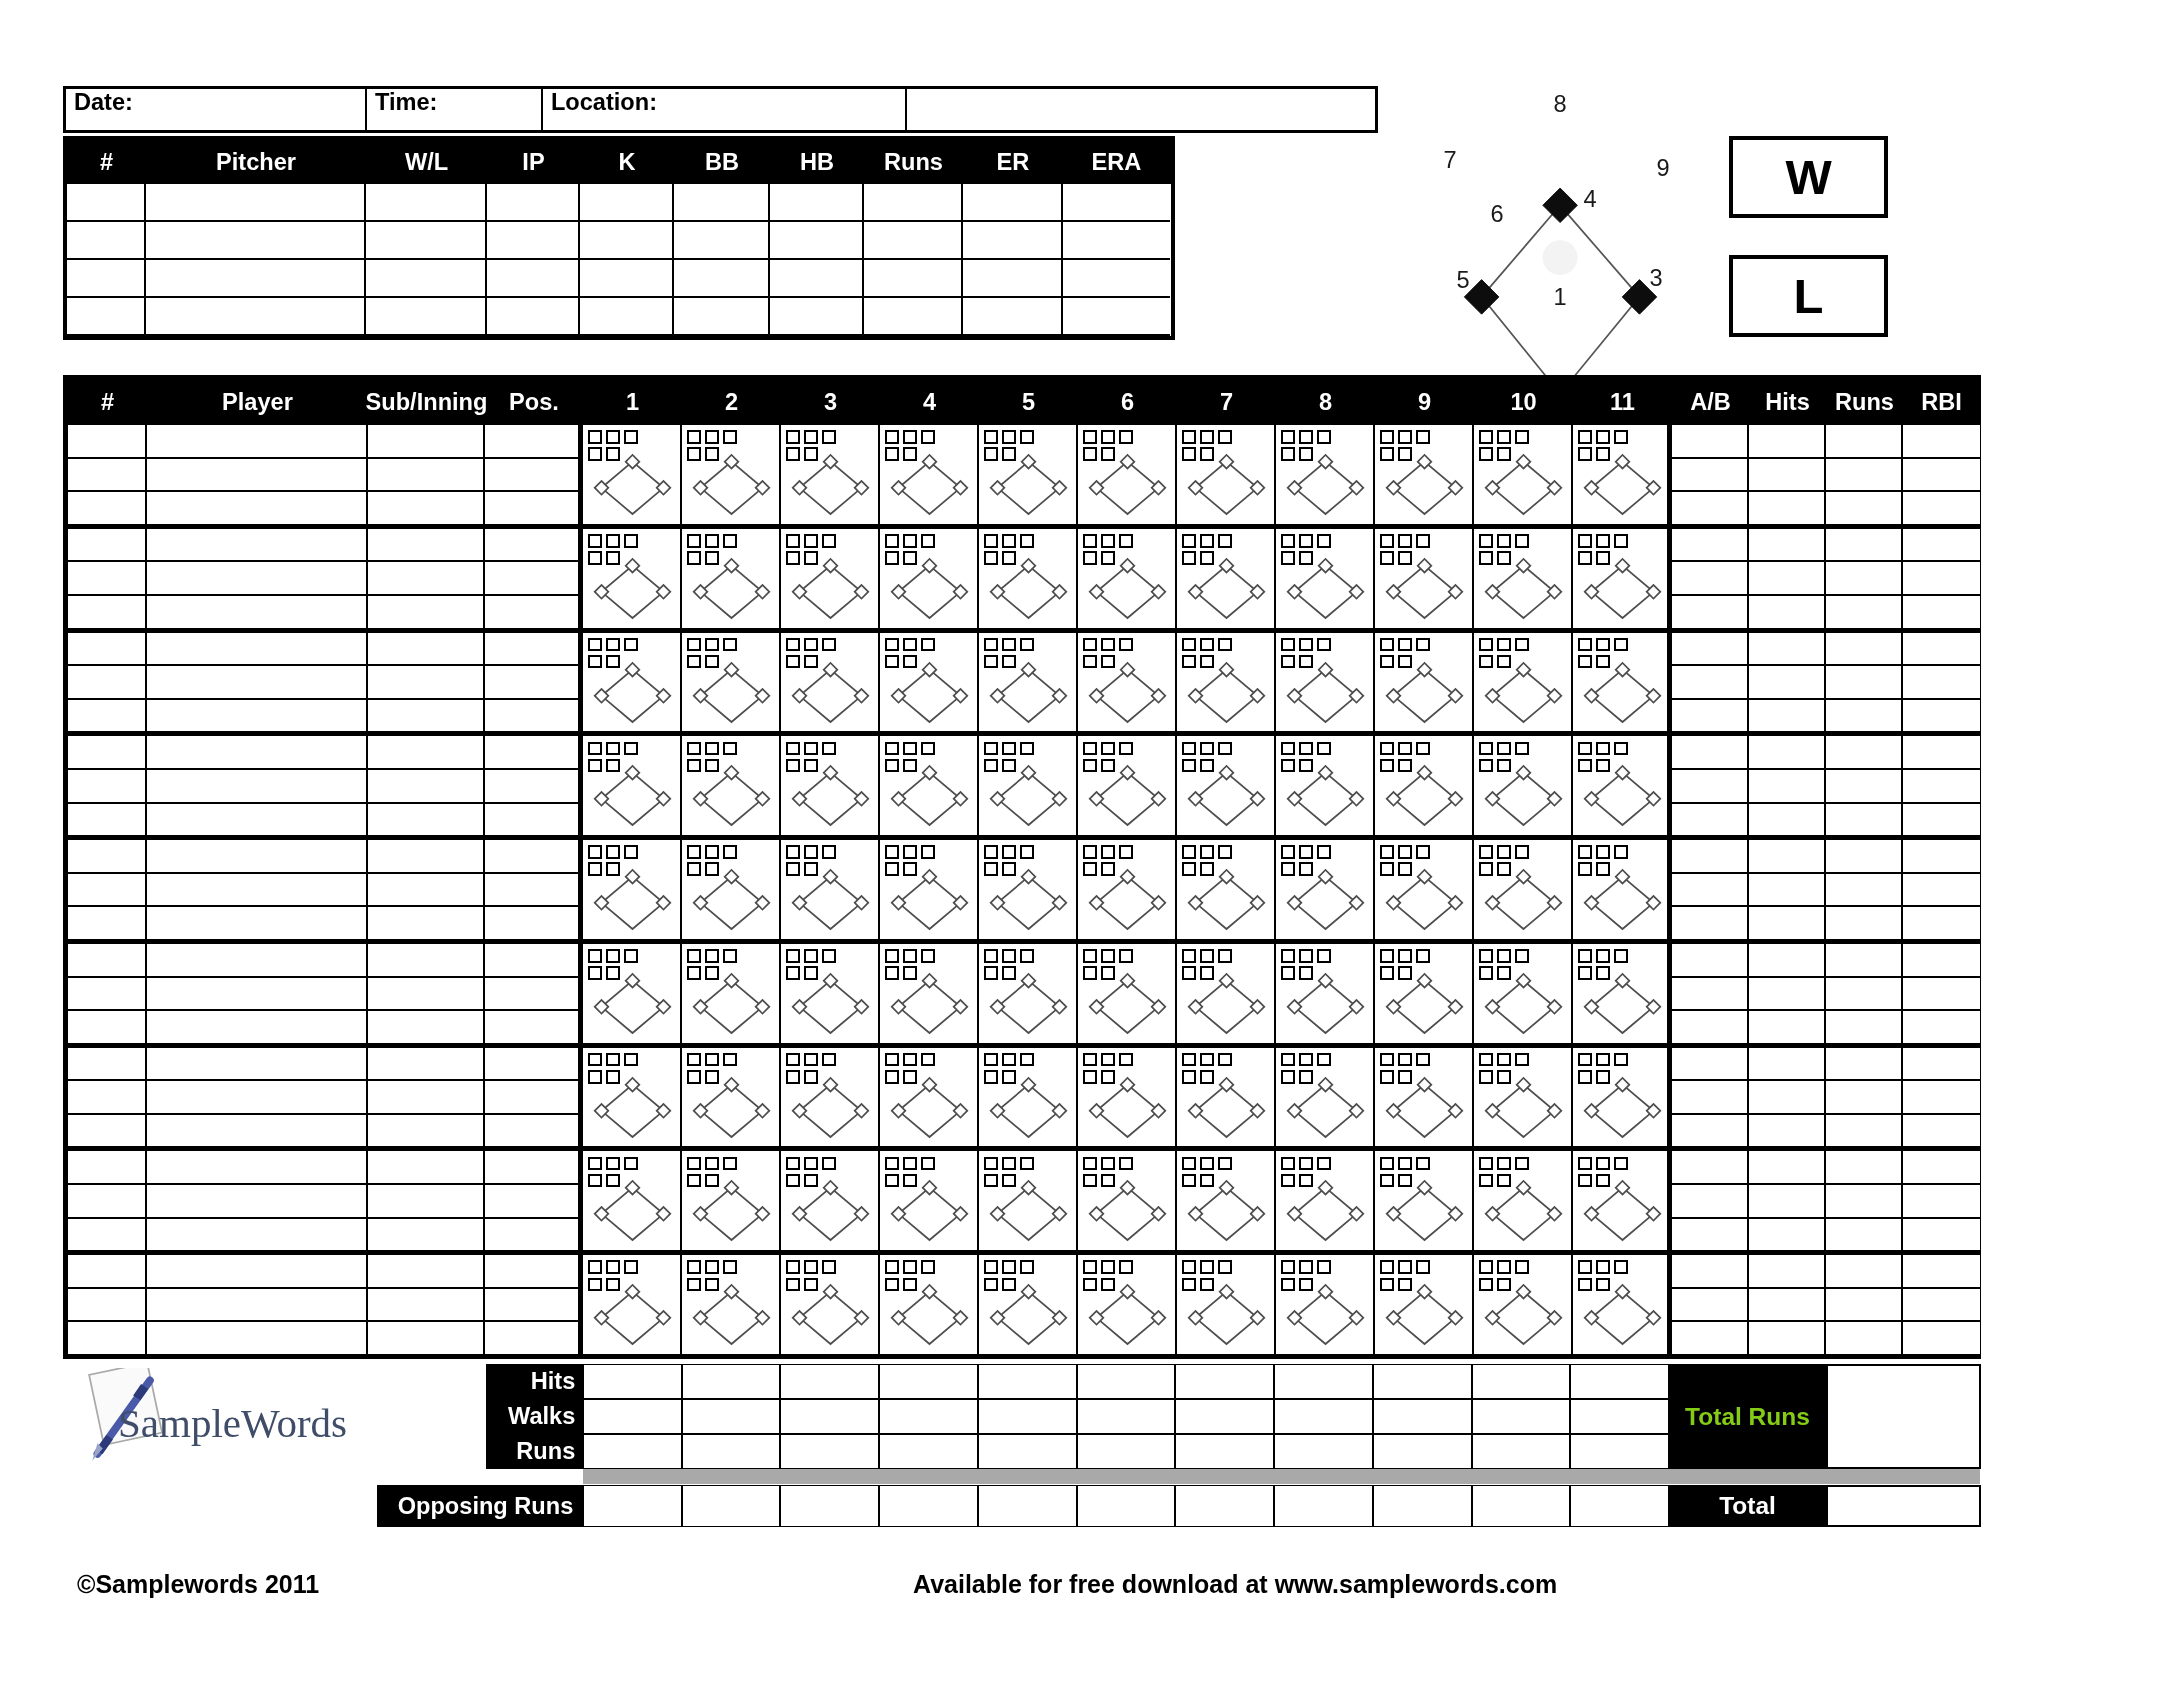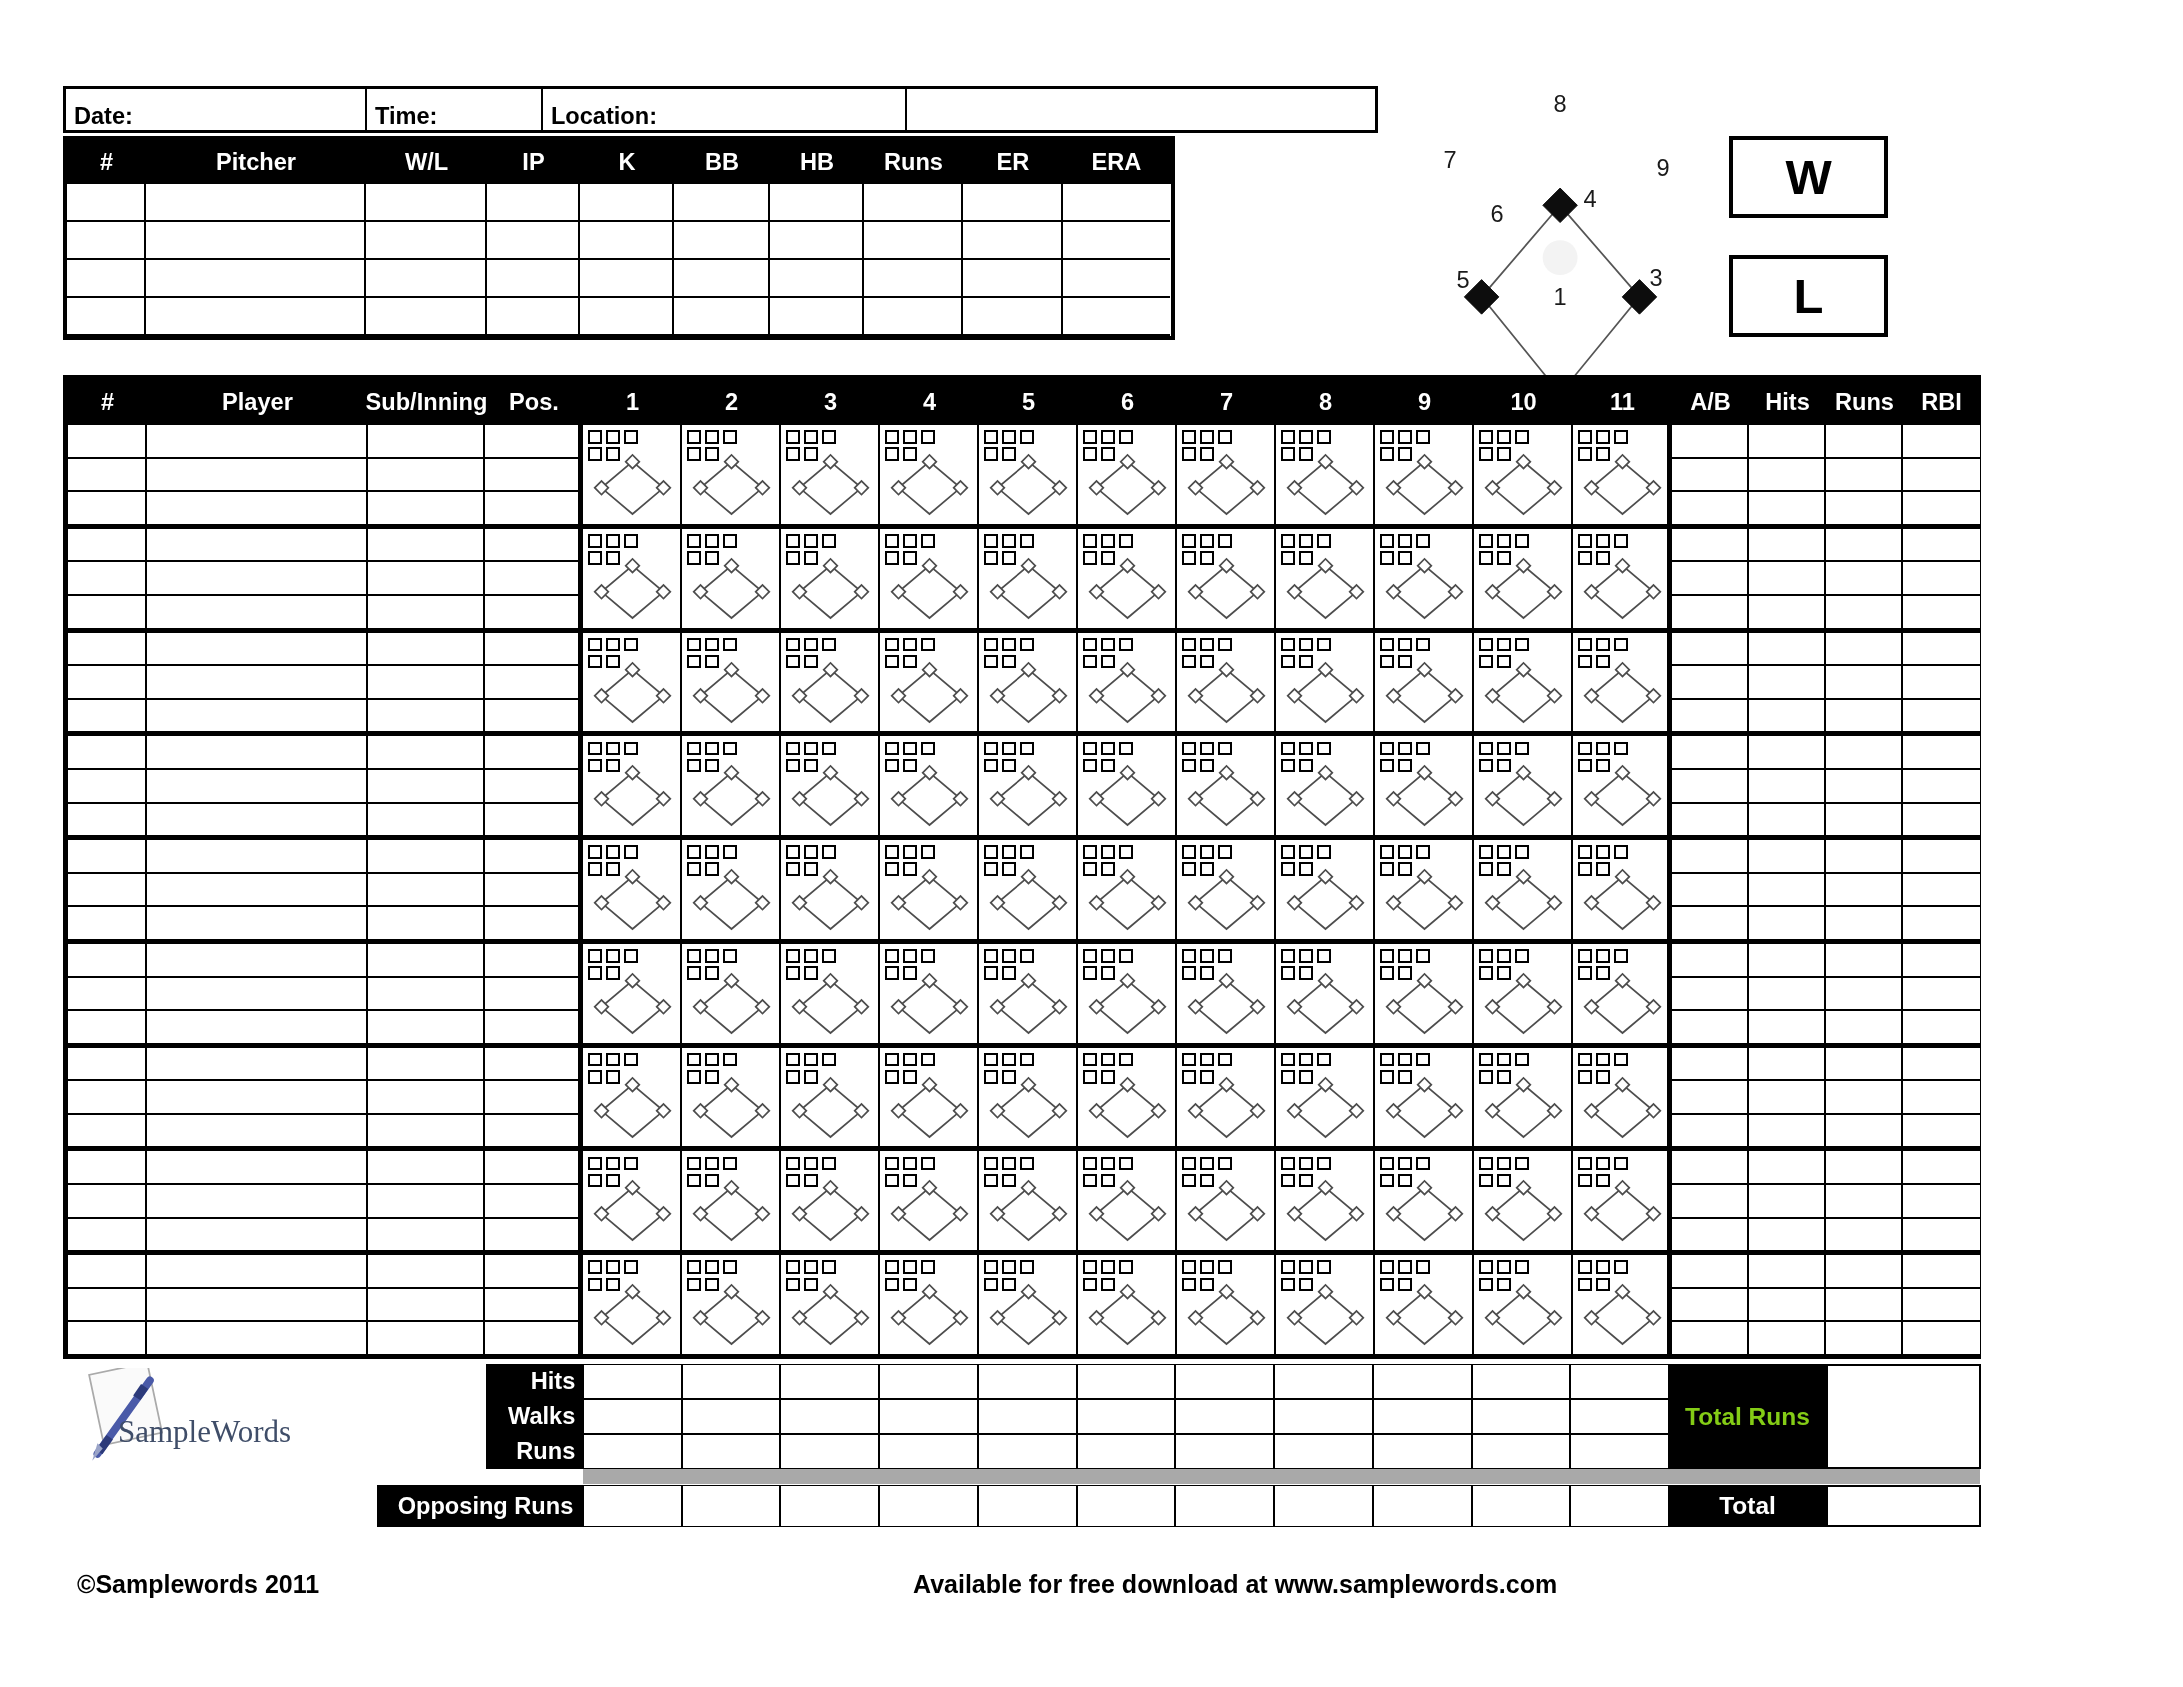--- a/index.html
+++ b/index.html
@@ -4,21 +4,21 @@
 <style>
   html,body{margin:0;padding:0;background:#fff;}
   #canvas{position:relative;width:2184px;height:1687px;background:#fff;
           font-family:"Liberation Sans",sans-serif;color:#000;overflow:hidden;
           --ptc:79px 220px 121px 93px 94px 96px 94px 99px 100px 107px;
           --mtc:79px 221px 117px 98px 99px 99px 99px 99px 99px 99px 99px 99px 99px 99px 99px 77px 77px 77px 77px;}
 
   
   #info-bar{position:absolute;left:63px;top:86px;width:1315px;height:47px;
             border:3.5px solid #000;box-sizing:border-box;display:flex;background:#fff;}
-  .if-cell{border-right:2.6px solid #000;box-sizing:border-box;display:flex;align-items:flex-end;
+  .if-cell{border-right:2.6px solid #000;box-sizing:border-box;display:flex;align-items:flex-start;
            padding-left:7.9px;font-weight:700;font-size:23.6px;}
   .if-cell:nth-child(1){width:301px}.if-cell:nth-child(2){width:176px}
   .if-cell:nth-child(3){width:364px}.if-cell:nth-child(4){width:391px;border-right:none}
 
   
   #pitcher-table{position:absolute;left:63px;top:136px;width:1112px;height:204px;
                  border:4.4px solid #000;box-sizing:border-box;display:flex;flex-direction:column;background:#fff;}
   #pt-head{flex:none;height:44px;display:grid;grid-template-columns:var(--ptc);
            background:#000;color:#fff;font-weight:700;font-size:23.6px;}
   .pt-hcell{display:flex;align-items:center;justify-content:center;}
@@ -72,22 +72,22 @@
   #total-runs-value{position:absolute;left:1826px;top:1364px;width:155px;height:105px;border:2.6px solid #000;box-sizing:border-box;background:#fff;}
   #gray-bar{position:absolute;left:583px;top:1469px;width:1397px;height:15px;background:#a9a9a9;}
   #opp-label{position:absolute;left:367px;top:1485px;width:217px;height:42px;background:#000;color:#fff;
              display:flex;align-items:center;justify-content:center;font-weight:700;font-size:23.6px;margin-left:10px;}
   #total-box{position:absolute;left:1669px;top:1485px;width:157px;height:42px;background:#000;color:#fff;
              display:flex;align-items:center;justify-content:center;font-weight:700;font-size:24.5px;}
   #total-value{position:absolute;left:1826px;top:1485px;width:155px;height:42px;border:2.6px solid #000;box-sizing:border-box;background:#fff;}
 
   
   #logo{position:absolute;left:87px;top:1368px;width:262px;height:127px;}
-  #logo-text{position:absolute;left:31px;top:46px;font-family:"Liberation Serif",serif;
-             font-size:31px;color:#3f4d68;}
+  #logo-text{position:absolute;left:31px;top:31px;font-family:"Liberation Serif",serif;
+             font-size:41px;color:#3f4d68;}
   #footer-left{position:absolute;left:77px;top:1570px;font-size:25px;font-weight:600;}
   #footer-center{position:absolute;left:913px;top:1570px;font-size:25px;font-weight:600;}
 </style>
 </head>
 <body>
 
 <div id="canvas">
 
   <div id="info-bar">
     <div class="if-cell">

